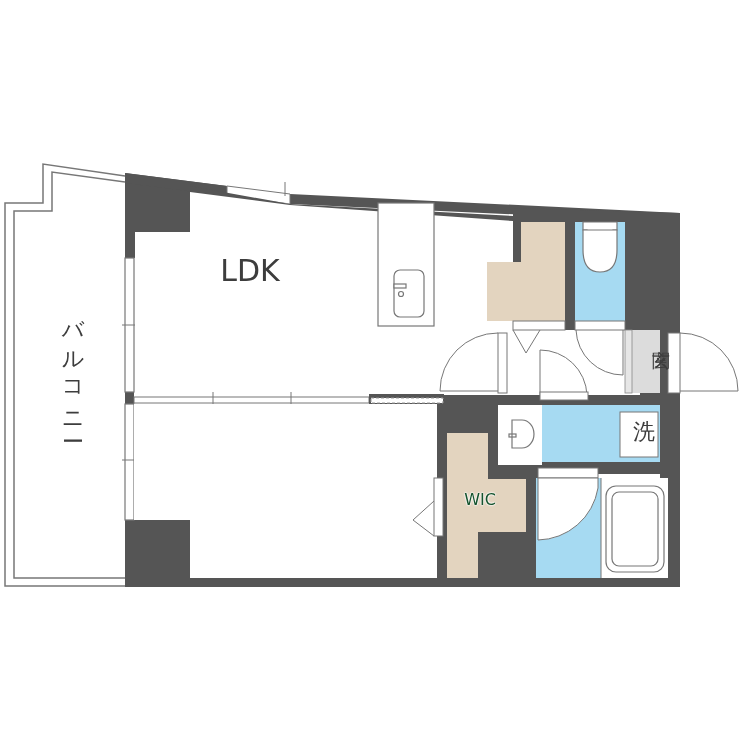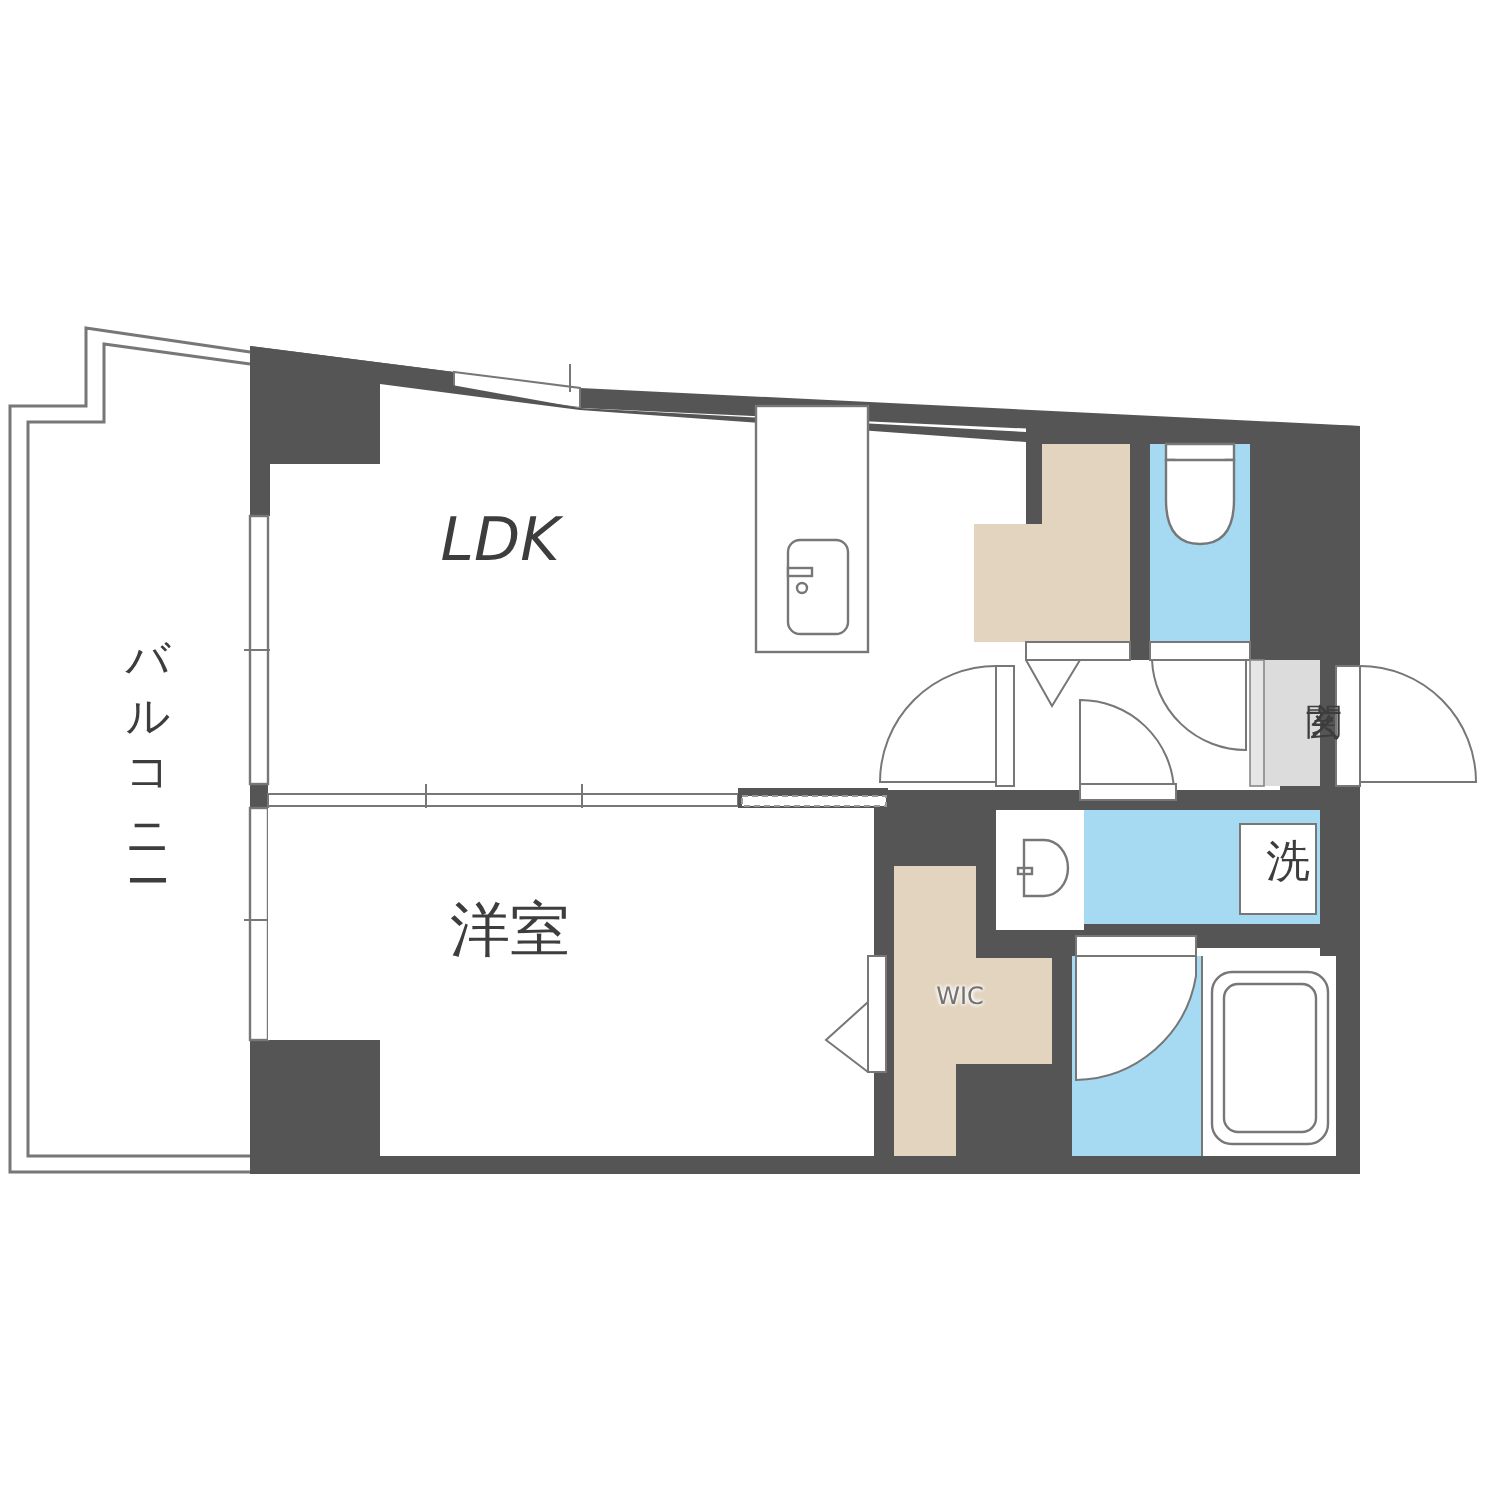--- a/index.html
+++ b/index.html
@@ -1,21 +1,21 @@
 <!DOCTYPE html>
 <html><head>
 <meta charset="utf-8">
 <style>
   html, body { margin:0; padding:0; background:#ffffff; }
   body { width:750px; height:750px; position:relative; overflow:hidden; font-family:"DejaVu Sans", sans-serif; }
   #plan { position:absolute; left:0; top:0; width:750px; height:750px; }
   .lbl { position:absolute; color:#3d3d3d; text-align:center; line-height:1.05; }
-  .room-ldk { left:190px; top:255px; width:120px; font-size:30px;font-style:italic; }
+  .room-ldk { left:190px; top:255px; width:120px; font-size:30px; }
   .room-yoshitsu { left:195px; top:450px; width:120px; font-size:30px; }
-  .room-wic { left:445px; top:492px; width:70px; font-size:12px; color:#737373; text-shadow:0 0 2px #fff,0 0 2px #fff,0 0 2px #fff; }
+  .room-wic { left:445px; top:492px; width:70px; font-size:16px; color:#14532d; text-shadow:0 0 2px #fff,0 0 2px #fff,0 0 2px #fff; }
   .balcony { left:55px; top:305px; width:30px; font-size:22px; writing-mode:vertical-rl; letter-spacing:6px; }
   .genkan { left:640px; top:336px; width:30px; font-size:18px; writing-mode:vertical-rl; letter-spacing:2px; }
   .wash { left:624px; top:420px; width:40px; font-size:22px; }
 </style>
 </head>
 <body>
 
 <svg id="plan" viewBox="0 0 750 750" xmlns="http://www.w3.org/2000/svg">
 
   <g fill="none" stroke="#777" stroke-width="1.5">
@@ -121,18 +121,17 @@
   <g fill="none" stroke="#777" stroke-width="1.2">
     <rect x="606" y="486" width="58" height="86" rx="10"></rect>
     <rect x="612" y="492" width="46" height="74" rx="7"></rect>
   </g>
 </svg>
 
 <div class="lbl room-ldk">
   <div>LDK</div>
 </div>
 <div class="lbl room-yoshitsu">
-  <div>洋室</div>
 </div>
 <div class="lbl room-wic">WIC</div>
 <div class="lbl balcony">バルコニー</div>
 <div class="lbl genkan">玄関</div>
 <div class="lbl wash">洗</div>
 
 </body></html>

